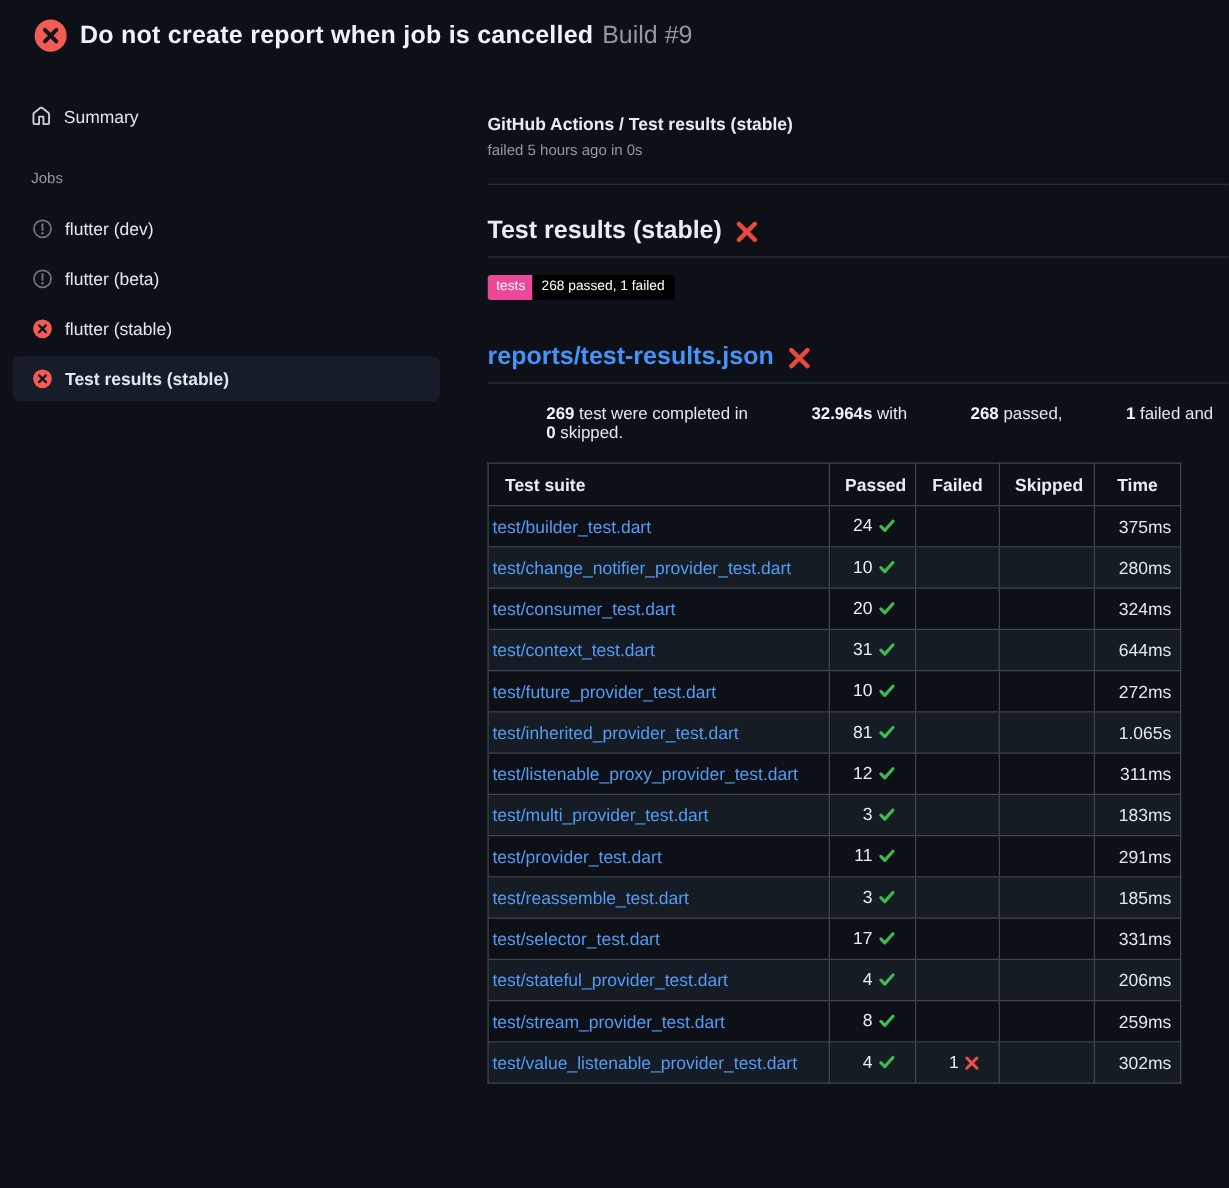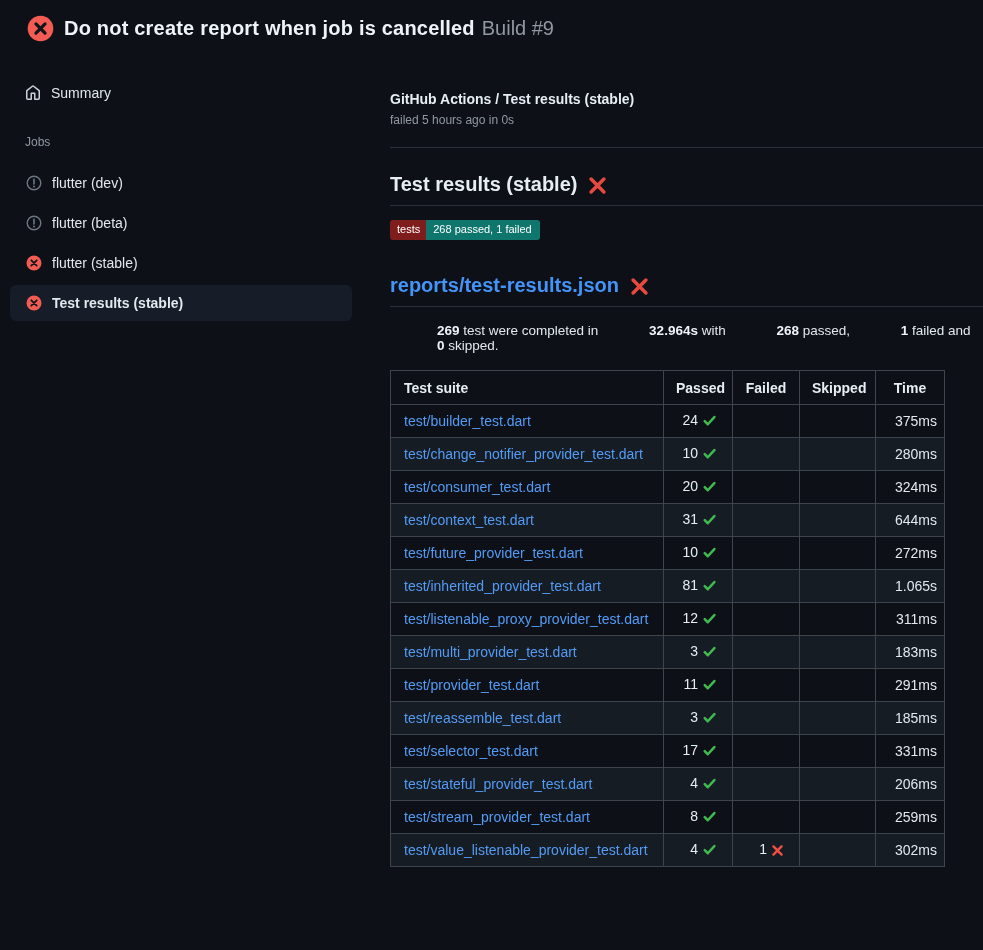--- a/index.html
+++ b/index.html
@@ -50,39 +50,39 @@
     margin-top: 24px; padding-bottom: 9px;
     border-bottom: 1px solid #2a313c;
     font-size: 20px; font-weight: 700; line-height: 24px;
   }
   .h2.report { margin-top: 33px; }
   .h2 .hx { display: inline-flex; margin-top: 2px; }
   .report-link { color: #4493f8; text-decoration: none; }
 
   .badge-row { margin-top: 13px; }
   .badge { display: inline-flex; font-size: 11px; line-height: 13px; border-radius: 3px; overflow: hidden; color: #fff; }
-  .badge-label { background: #7f1d1d; padding: 3px 6px 4px 7px; }
-  .badge-value { background: #0f766e; padding: 3px 8px 4px 7px; }
+  .badge-label { background: #ec4899; padding: 3px 6px 4px 7px; }
+  .badge-value { background: #000000; padding: 3px 8px 4px 7px; }
 
   .summary-line { margin-top: 16px; font-size: 13.5px; color: #e2e8ee; white-space: pre-wrap; }
   .summary-line b { color: #eef3f8; margin-left: 47px; }
 
   
   table.results {
     margin-top: 17px; width: 554px;
     border-collapse: collapse; font-size: 14px;
     table-layout: fixed;
   }
   .results th, .results td { border: 1px solid #3d444d; }
   .results th { height: 34px; font-weight: 700; color: #e6edf3; padding: 0 12px; }
   .results th.left { text-align: left; padding-left: 13px; }
   .results th.c { text-align: center; }
   .results td { height: 33px; padding: 0 12px; }
   .results tbody tr:nth-child(even) { background: #161c24; }
-  td.suite { padding-left: 13px; }
+  td.suite { padding-left: 3px; }
   td.suite a { color: #539bf5; text-decoration: none; }
   td.num { text-align: right; padding-right: 15px; white-space: nowrap; }
   td.time { text-align: right; padding-right: 7px; color: #e2e8ee; }
   td.num .glyph { display: inline-block; vertical-align: -2px; margin-left: 4px; }
   td.num .val { vertical-align: 1px; }
 </style>
 </head>
 <body>
 
 <div class="top-header">

